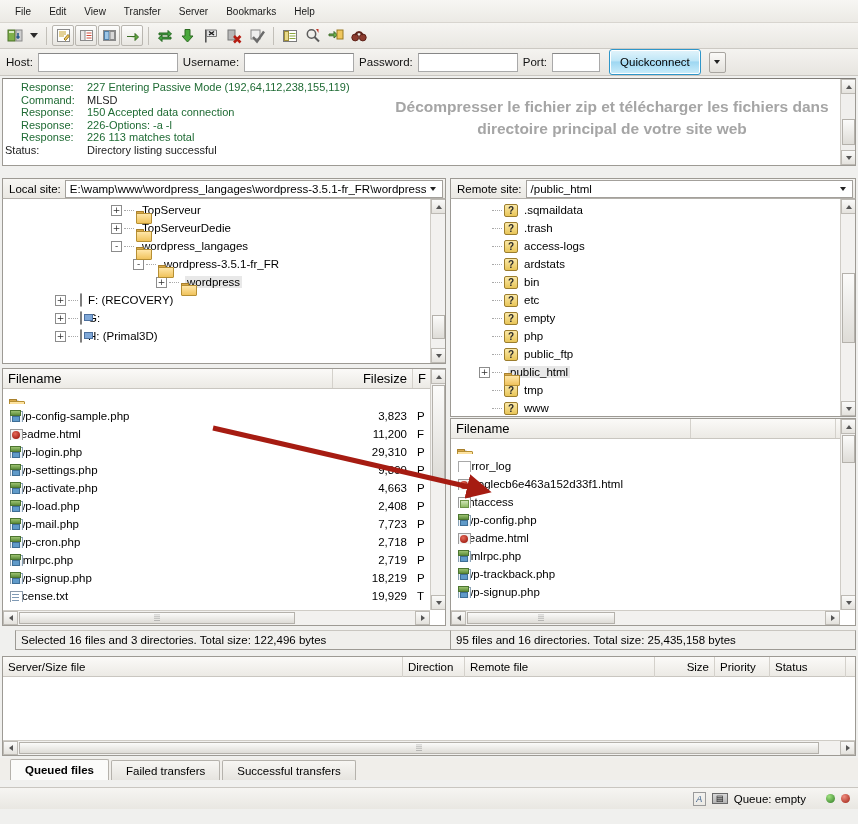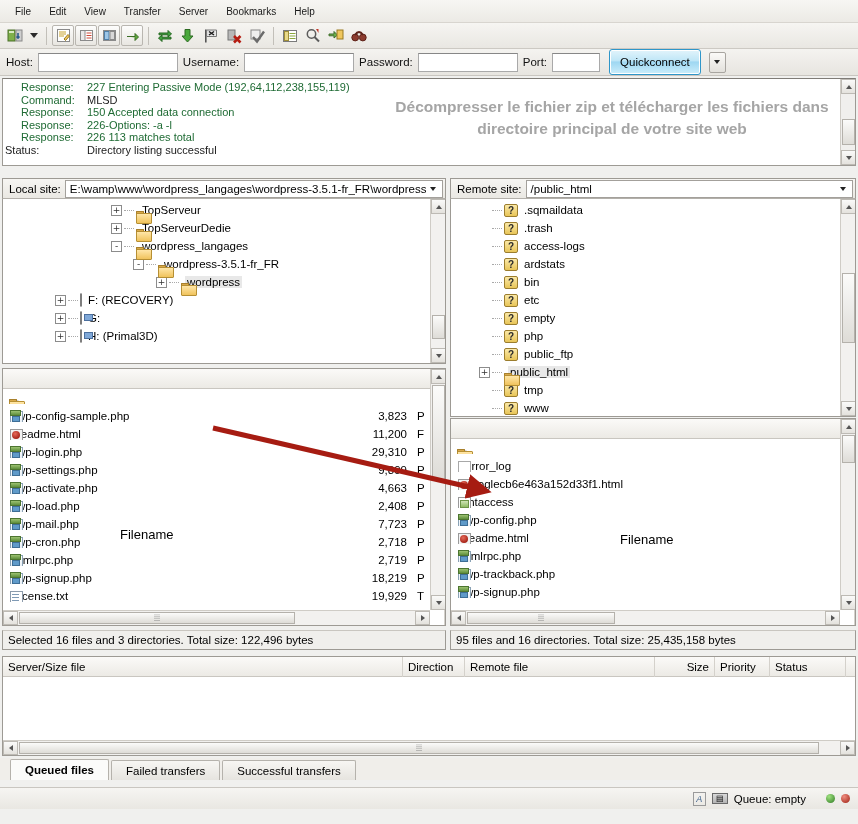--- a/index.html
+++ b/index.html
@@ -252,21 +252,20 @@
     content:''; position:absolute; left:3px; top:2px; width:7px; height:5px;
     background:#7fa8d8; border:1px solid #4b6f9e;
   }
   .list-head {
     display: flex;
     height: 20px;
     background: linear-gradient(to bottom,#fbfaf8,#eceae5);
     border-bottom: 1px solid #c9c6c0;
     font-size: 13px;
     align-items: flex-end;
-    flex-direction: column;
   }
   .hcell {
     border-right: 1px solid #d4d1cb;
     height: 20px;
     display:flex;align-items:center;
     padding: 0 5px;
     overflow: hidden;
     white-space: nowrap;
   }
   .hcell.r { justify-content: flex-end; }
@@ -991,21 +990,21 @@
       <div class="hsb-btn" style="left:0;">
           <div class="tri-lf"></div>
         </div>
       <div class="hsb-thumb" style="left:16px;width:148px;">⦙⦙⦙</div>
       <div class="hsb-btn" style="right:0;">
           <div class="tri-rt"></div>
         </div>
     </div>
   </div>
 
-  <div class="statusline" style="position:absolute;left:2px;top:630px;width:444px;">Selected 16 files and 3 directories. Total size: 122,496 bytes</div>
+  <div class="statusline" style="position:absolute;left:15px;top:630px;width:444px;">Selected 16 files and 3 directories. Total size: 122,496 bytes</div>
   <div class="statusline" style="position:absolute;left:450px;top:630px;width:406px;">95 files and 16 directories. Total size: 25,435,158 bytes</div>
 
   <div style="position:absolute;left:2px;top:656px;width:854px;height:100px;border:1px solid #9d9a94;background:#fff;overflow:hidden;">
     <div class="queue-head" id="queue-head">
         <div class="hcell" style="flex: 0 0 400px; width: 400px;">Server/Size file</div>
         <div class="hcell" style="flex: 0 0 62px; width: 62px;">Direction</div>
         <div class="hcell" style="flex: 0 0 190px; width: 190px;">Remote file</div>
         <div class="hcell r" style="flex: 0 0 60px; width: 60px;">Size</div>
         <div class="hcell" style="flex: 0 0 55px; width: 55px;">Priority</div>
         <div class="hcell" style="flex: 0 0 76px; width: 76px;">Status</div>

